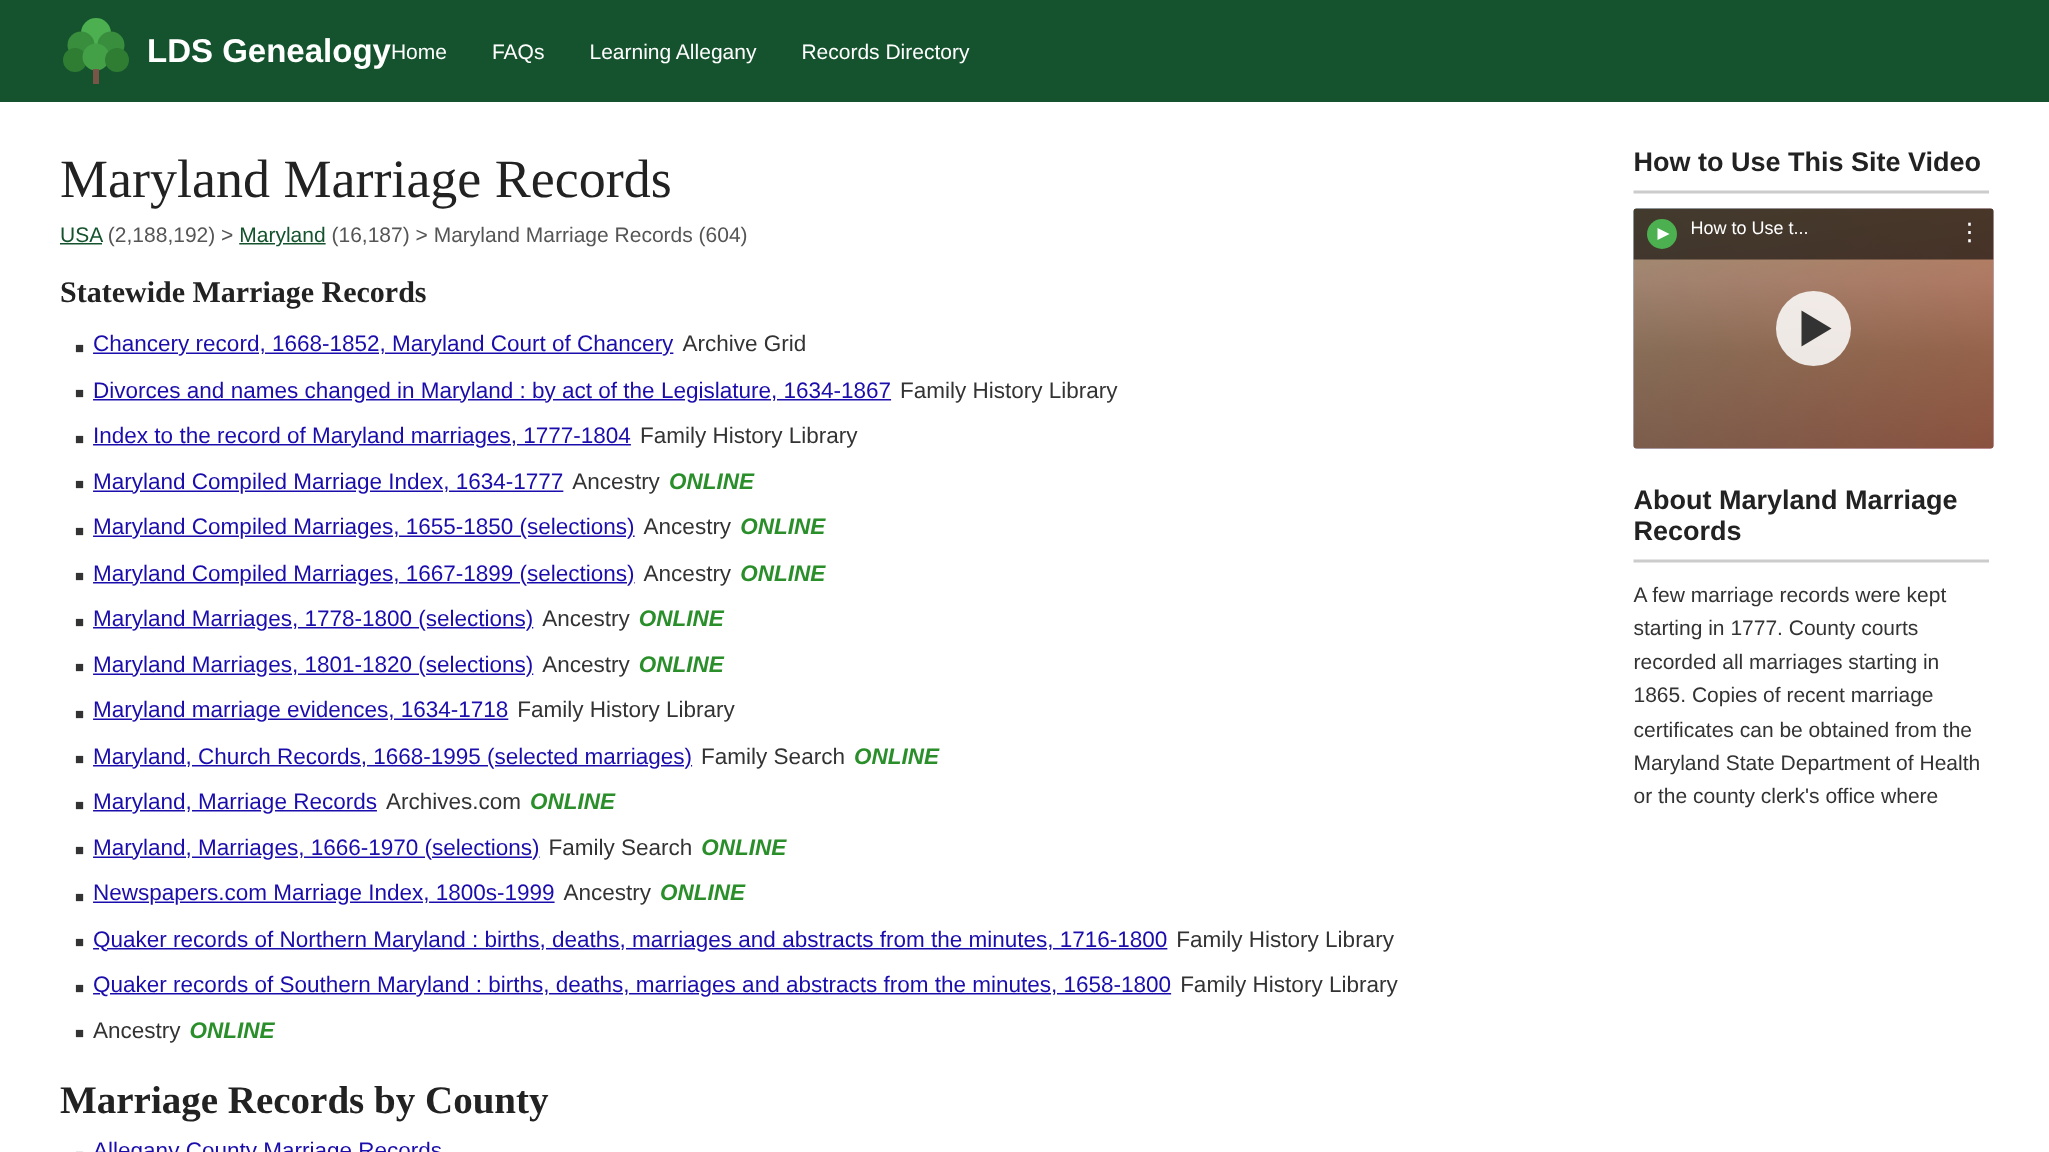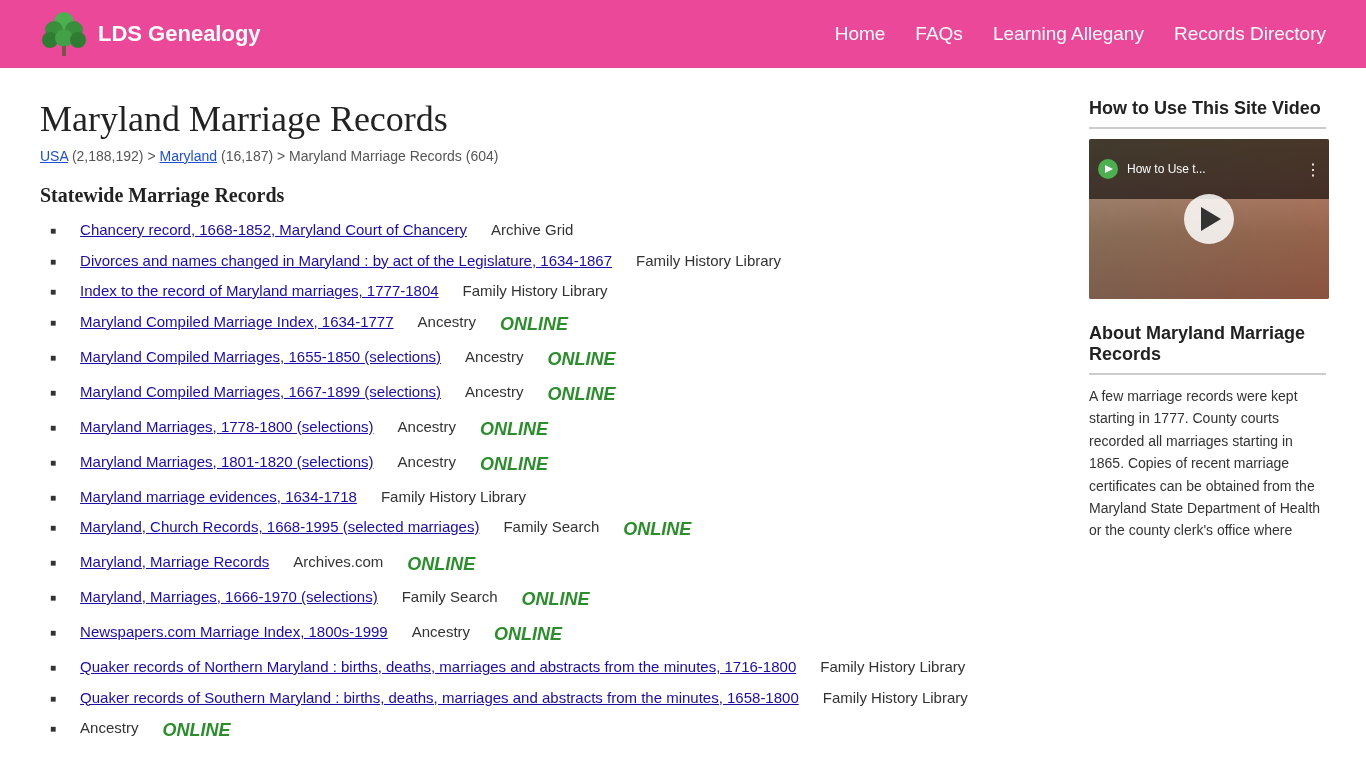--- a/index.html
+++ b/index.html
@@ -1,24 +1,24 @@
 <!DOCTYPE html>
 <html><head>
   <meta charset="utf-8">
   <style>
     * { margin: 0; padding: 0; box-sizing: border-box; }
     body { font-family: Georgia, 'Times New Roman', serif; font-size: 16px; color: #333; background: #e8e8e8; }
 
     
     .header {
-      background: #ec4899;
+      background: #14532d;
       padding: 10px 40px;
       display: flex;
       align-items: center;
-      justify-content: space-between;
+      justify-content: flex-start;
     }
     .logo-area {
       display: flex;
       align-items: center;
       gap: 10px;
     }
     .logo-text {
       color: #fff;
       font-size: 22px;
       font-weight: bold;
@@ -30,21 +30,21 @@
     }
     .nav {
       display: flex;
       gap: 30px;
       align-items: center;
     }
     .nav a {
       color: #fff;
       text-decoration: none;
       font-family: Arial, sans-serif;
-      font-size: 19px;
+      font-size: 14px;
     }
 
     
     .page-wrapper {
       background: #fff;
       max-width: 1366px;
       margin: 0 auto;
     }
     .content-area {
       display: flex;
@@ -68,60 +68,60 @@
       color: #222;
       margin-bottom: 8px;
     }
     .breadcrumb {
       font-size: 14px;
       color: #555;
       margin-bottom: 20px;
       font-family: Arial, sans-serif;
     }
     .breadcrumb a {
-      color: #1d4ed8;
+      color: #14532d;
       text-decoration: underline;
     }
     h2.section-title {
       font-size: 20px;
       font-weight: bold;
       color: #222;
       margin-bottom: 12px;
       margin-top: 10px;
     }
     ul.record-list {
       list-style: none;
       padding-left: 10px;
       margin-bottom: 20px;
     }
     ul.record-list li {
       display: flex;
-      align-items: flex-start;
-      gap: 24px;
+      align-items: center;
+      gap: 6px;
       margin-bottom: 8px;
       font-size: 15px;
       line-height: 1.5;
       font-family: Arial, sans-serif;
     }
     ul.record-list li::before {
       content: "■";
       color: #333;
       font-size: 10px;
       margin-top: 4px;
       flex-shrink: 0;
     }
     ul.record-list li a {
       color: #1a0dab;
       text-decoration: underline;
     }
     .online-badge {
       color: #2a8f2a;
       font-style: italic;
       font-weight: bold;
-      font-size: 18px;
+      font-size: 15px;
     }
     .provider-text {
       color: #333;
     }
     h2.county-title {
       font-size: 26px;
       font-weight: bold;
       color: #222;
       margin-top: 8px;
       margin-bottom: 8px;
@@ -152,23 +152,22 @@
       background: linear-gradient(135deg, #3a6186, #89253e);
       position: relative;
       border-radius: 2px;
       overflow: hidden;
       cursor: pointer;
     }
     .video-overlay {
       position: absolute;
       top: 0; left: 0; right: 0;
       background: rgba(0,0,0,0.6);
-      padding: 19px 8px;
-      display: flex;
-      align-items: center;
+      padding: 6px 8px;
+      display: flex;
       gap: 8px;
     }
     .video-logo {
       width: 22px;
       height: 22px;
     }
     .video-title-text {
       color: #fff;
       font-size: 12px;
       font-family: Arial, sans-serif;

